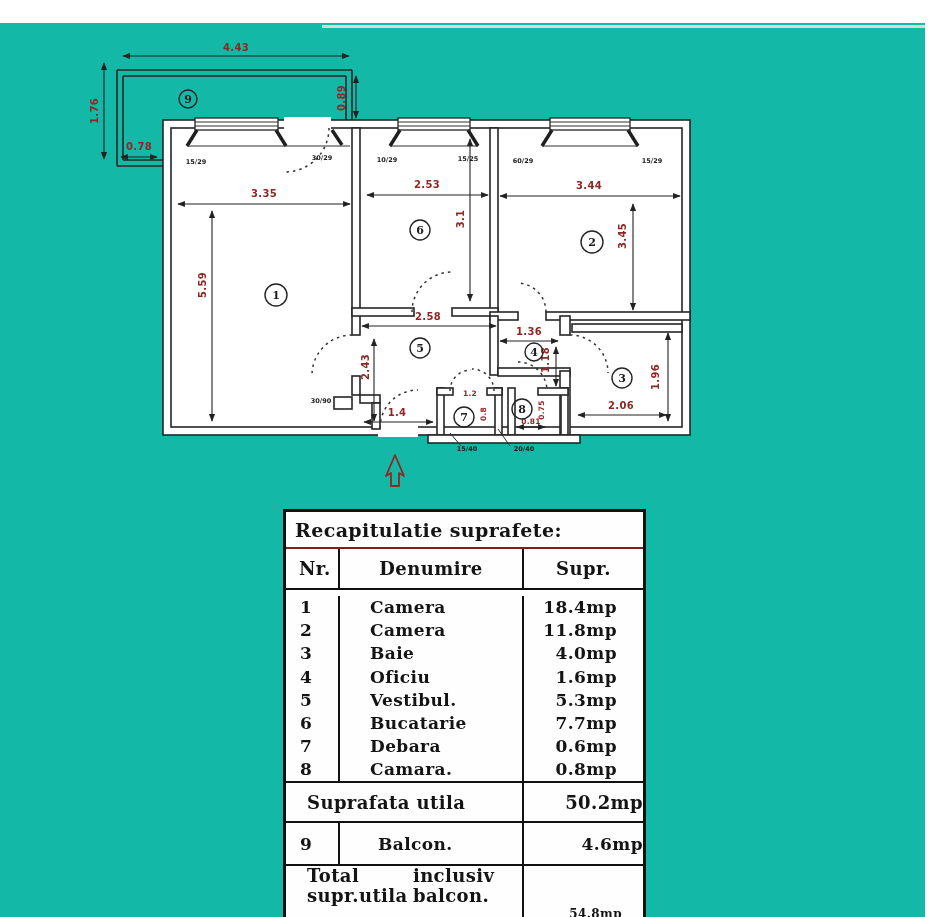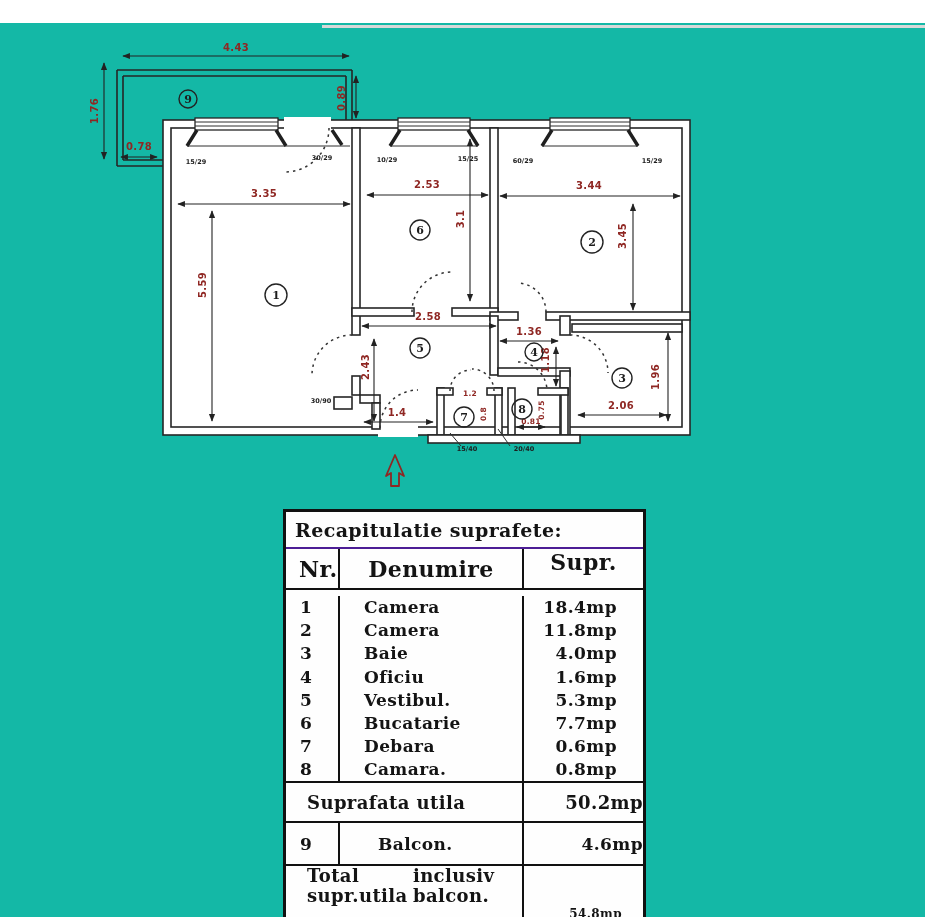--- a/index.html
+++ b/index.html
@@ -21,34 +21,34 @@
   .rdim.sm{font-size:7.5px;}
   .wmark{fill:#1c1c1c;font:700 6.5px "DejaVu Sans",sans-serif;text-anchor:middle;}
   .rmnum{fill:#1c1c1c;font:700 11px "DejaVu Serif",serif;text-anchor:middle;}
   .rmcirc{stroke:#232323;stroke-width:1.4;fill:none;}
 
   
   #area-table{position:absolute;left:283px;top:486px;width:363px;height:421px;
       border:3px solid #111;box-sizing:border-box;color:#141414;font-weight:700;
       letter-spacing:.4px;background:#fefefe;}
   .t-title{height:37px;line-height:36px;font-size:19px;padding-left:9px;
-      border-bottom:2px solid #4c1d95;box-sizing:border-box;white-space:nowrap;}
+      border-bottom:2px solid #7f1d1d;box-sizing:border-box;white-space:nowrap;}
   .t-head{height:41px;display:flex;border-bottom:2px solid #111;box-sizing:border-box;
-      font-size:22px;align-items:flex-start;}
+      font-size:18px;align-items:center;}
   .c1{width:54px;box-sizing:border-box;}
   .c2{width:184px;box-sizing:border-box;}
   .c3{flex:1;box-sizing:border-box;}
   .vb{border-right:2px solid #111;height:100%;}
   .t-head .c1{padding-left:13px;display:flex;align-items:center;}
   .t-head .c2,.t-head .c3{display:flex;align-items:center;justify-content:center;}
   .t-body{height:193px;display:flex;border-bottom:2px solid #111;box-sizing:border-box;
       font-size:17px;padding-top:6px;}
   .t-body .cell{height:23.2px;line-height:23.2px;white-space:nowrap;}
   .t-body .c1 .cell{padding-left:14px;}
-  .t-body .c2 .cell{padding-left:24px;}
+  .t-body .c2 .cell{padding-left:30px;}
   .t-body .c3 .cell{text-align:right;padding-right:26px;}
   .t-sub{height:40px;display:flex;border-bottom:2px solid #111;box-sizing:border-box;
       font-size:18px;align-items:center;}
   .cL{width:238px;box-sizing:border-box;padding-left:21px;height:100%;display:flex;align-items:center;}
   .t-sub .c3,.t-balc .c3{text-align:right;}
   .t-balc{height:43px;display:flex;border-bottom:2px solid #111;box-sizing:border-box;
       font-size:17px;align-items:center;}
   .t-balc .c1{padding-left:14px;display:flex;align-items:center;}
   .t-balc .c2{padding-left:38px;display:flex;align-items:center;}
   .t-total{display:flex;height:64px;font-size:18px;}

